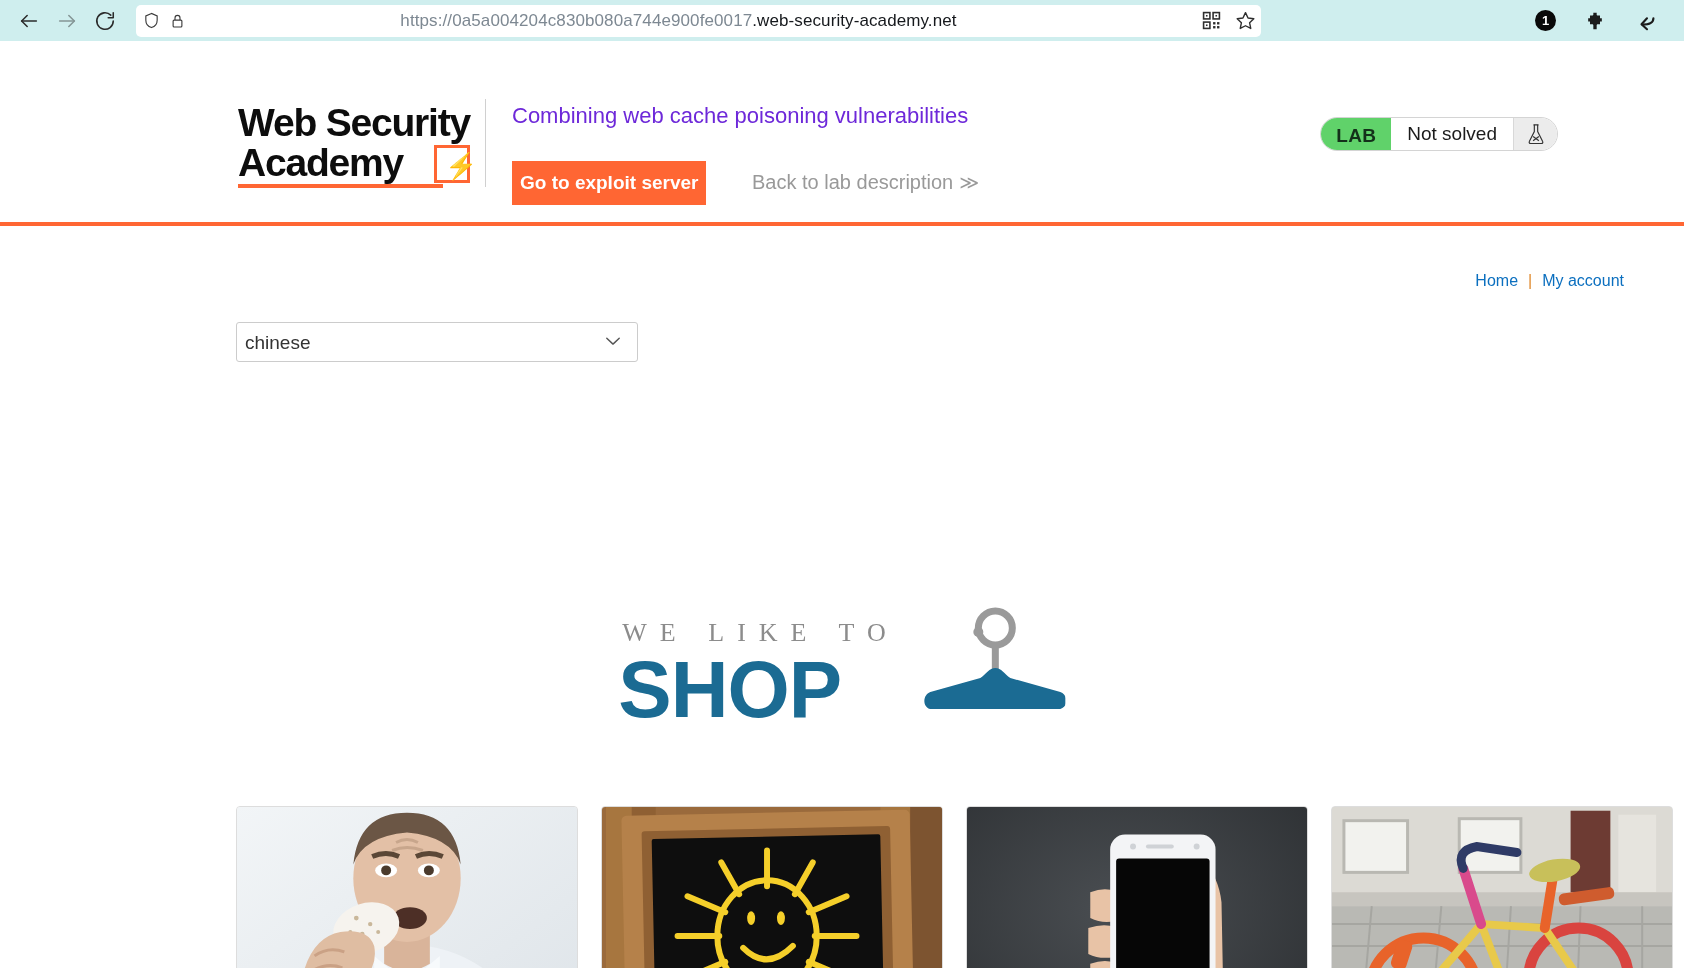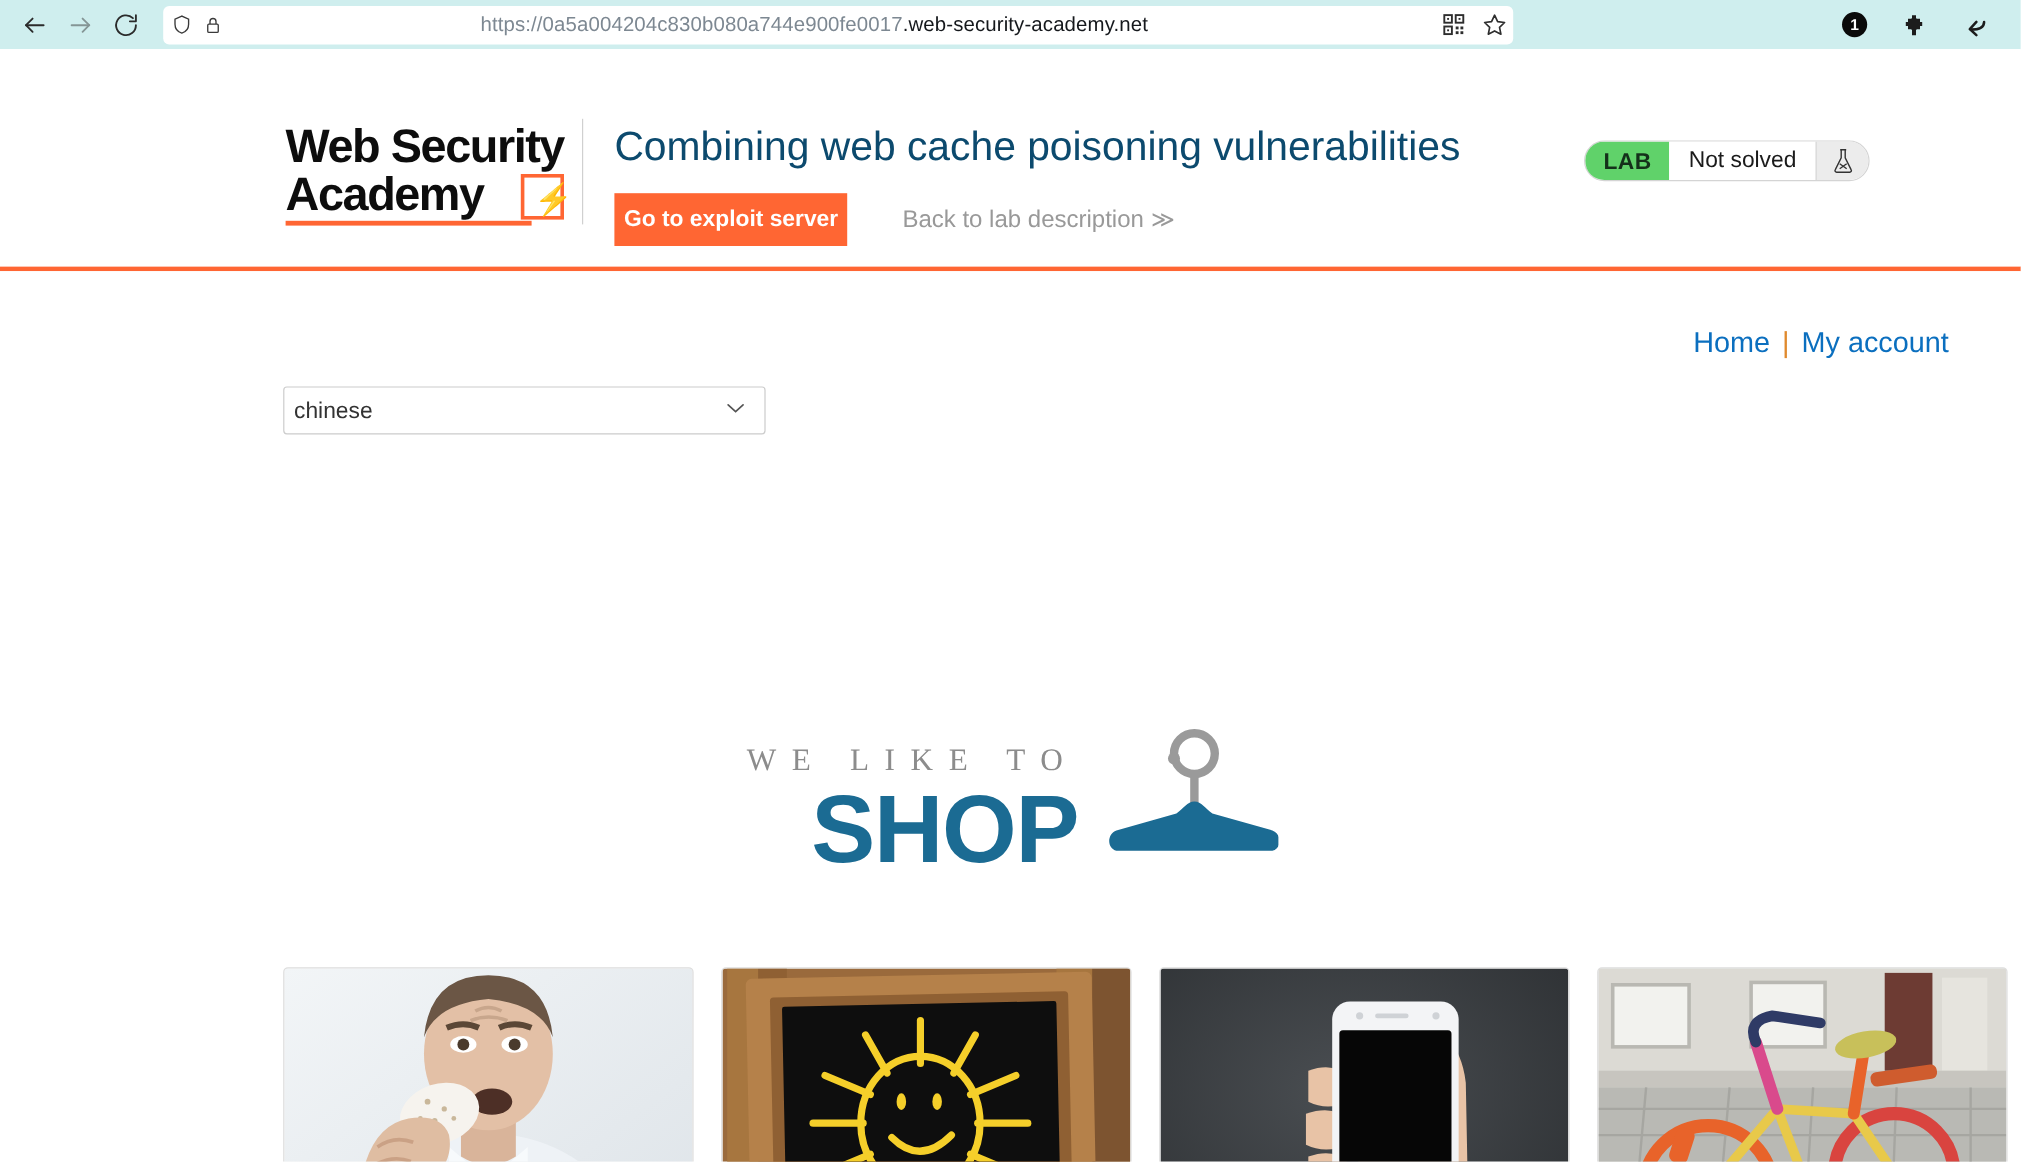--- a/index.html
+++ b/index.html
@@ -122,22 +122,22 @@
   }
   #header-divider {
     position: absolute;
     left: 485px; top: 58px;
     width: 1px; height: 88px;
     background: #d0d0d0;
   }
   #lab-title {
     position: absolute;
     left: 512px; top: 62px;
-    font-size: 34px;
-    color: #0c4a6e;
+    font-size: 22px;
+    color: #6d28d9;
     font-family: "Liberation Sans", sans-serif;
     white-space: nowrap;
   }
   #exploit-btn {
     position: absolute;
     left: 512px; top: 120px;
     background: #ff6633;
     color: #fff;
     font-weight: bold;
     font-size: 19px;
@@ -200,21 +200,21 @@
 
   
   #shop {
     position: relative;
     background: #fff;
     height: 742px;
   }
   #top-links {
     position: absolute;
     right: 60px; top: 46px;
-    font-size: 24px;
+    font-size: 16px;
     font-family: "Liberation Sans", sans-serif;
   }
   #top-links a { color: #0b6fbf; text-decoration: none; }
   #top-links .sep { color: #e08a2e; margin: 0 10px; }
 
   #lang-select {
     position: absolute;
     left: 236px; top: 96px;
     width: 402px; height: 40px;
     font-size: 19px;
@@ -236,21 +236,21 @@
   }
 
   #shop-logo {
     position: absolute;
     left: 50%; top: 380px;
     transform: translateX(-50%);
     display: flex;
     align-items: flex-end;
     gap: 22px;
   }
-  #shop-logo-text { text-align: right; }
+  #shop-logo-text { text-align: left; }
   #we-like-to {
     font-size: 26px;
     letter-spacing: 13px;
     color: #8c8c8c;
     font-family: "Liberation Serif", serif;
     font-weight: normal;
     line-height: 30px;
     padding-left: 4px;
   }
   #shop-word {

